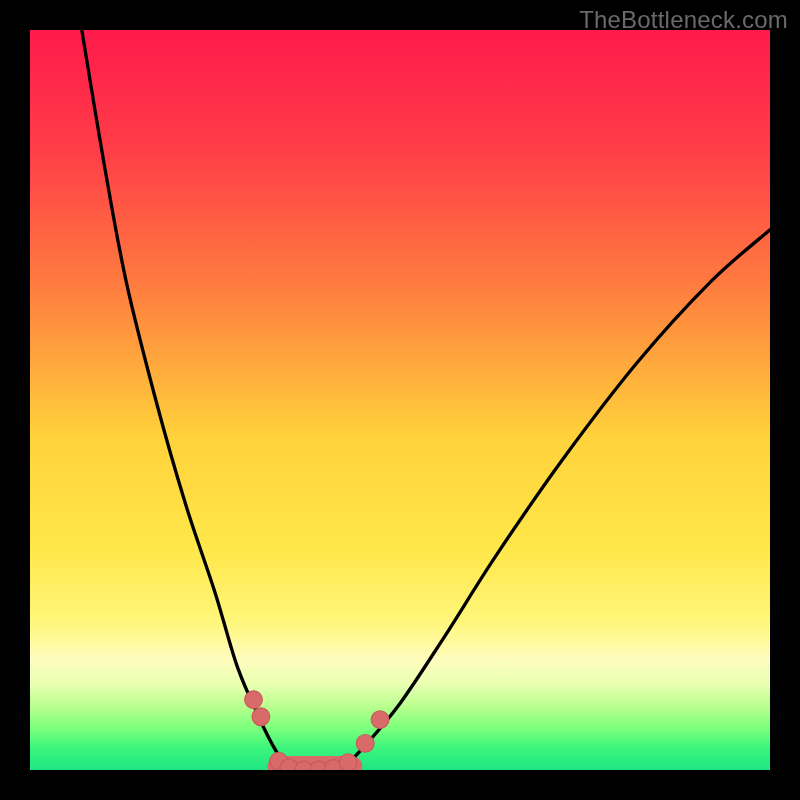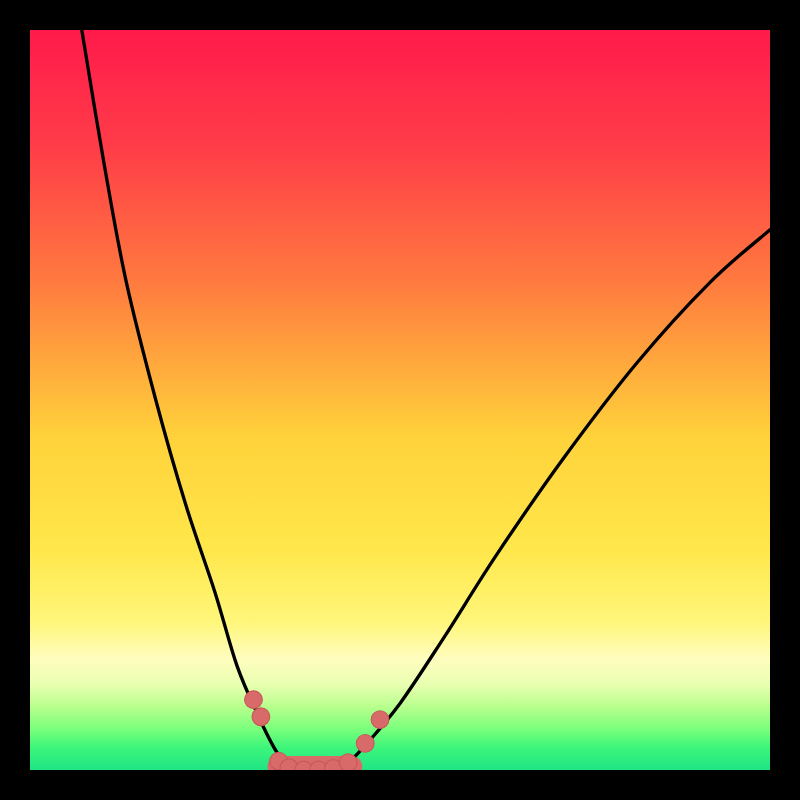--- a/index.html
+++ b/index.html
@@ -49,20 +49,21 @@
     left: 0;
     top: 0;
     width: 100%;
     height: 100%;
   }
 </style>
 </head>
 <body>
 
 <div class="frame">
+  <div class="watermark">TheBottleneck.com</div>
   <div class="plot">
     <svg class="gradient" viewBox="0 0 100 100" preserveAspectRatio="none">
       <defs>
         <linearGradient id="bg" x1="0" y1="0" x2="0" y2="1">
             <stop offset="0.00%" stop-color="#ff1a4b"></stop>
             <stop offset="16.00%" stop-color="#ff3d48"></stop>
             <stop offset="34.00%" stop-color="#ff7a3f"></stop>
             <stop offset="55.00%" stop-color="#ffd23a"></stop>
             <stop offset="70.00%" stop-color="#ffe74a"></stop>
             <stop offset="80.00%" stop-color="#fff67a"></stop>

